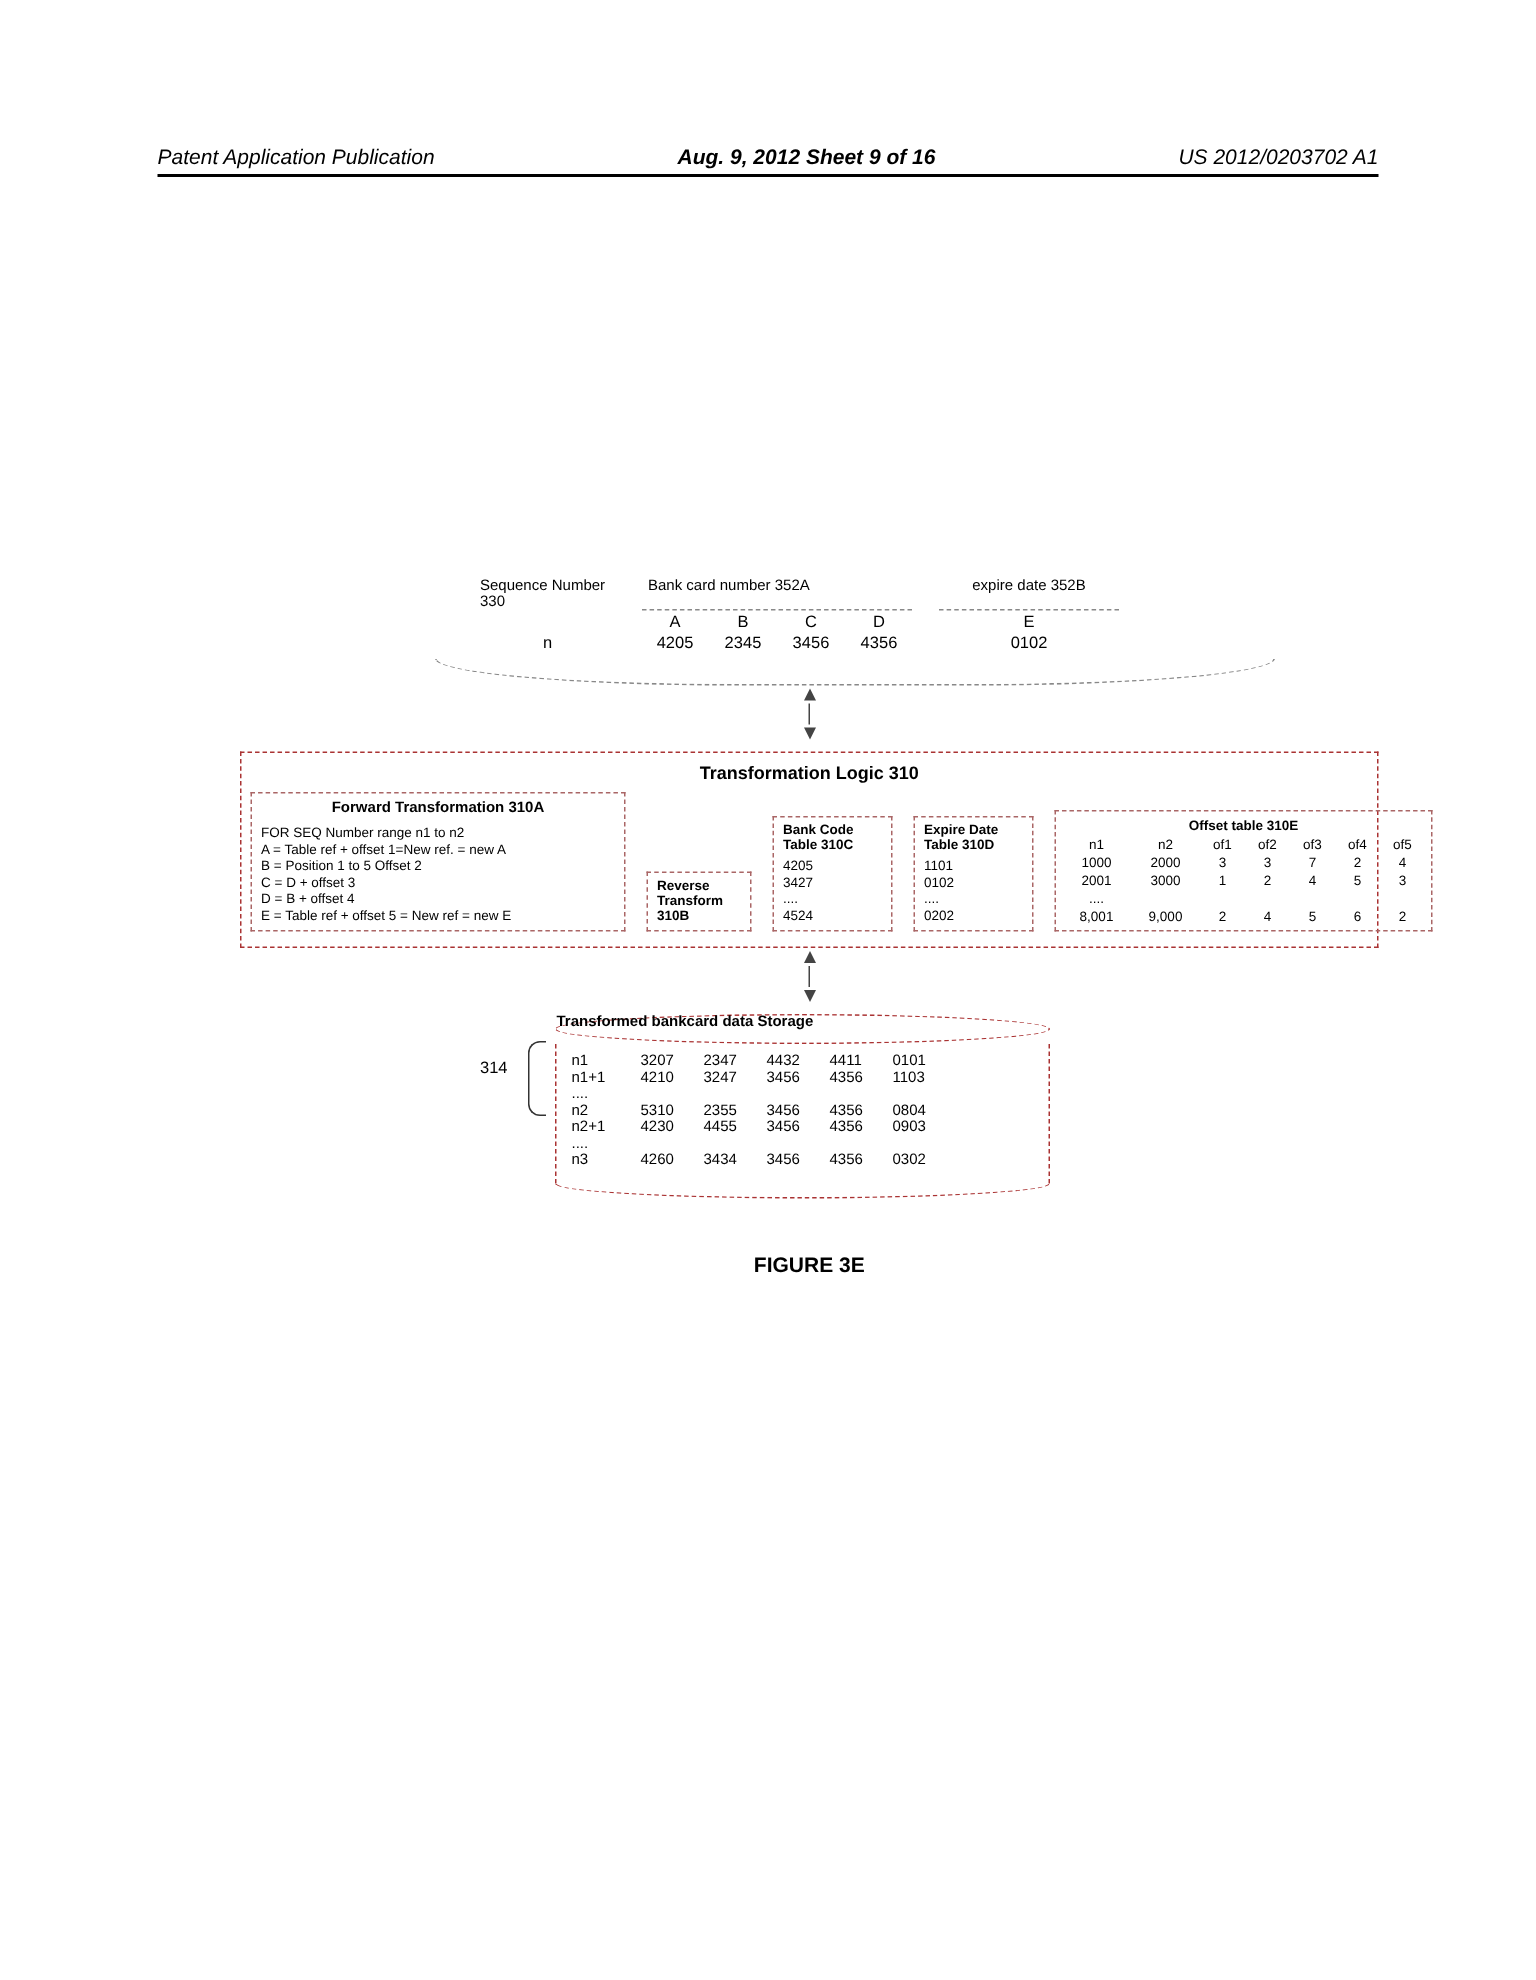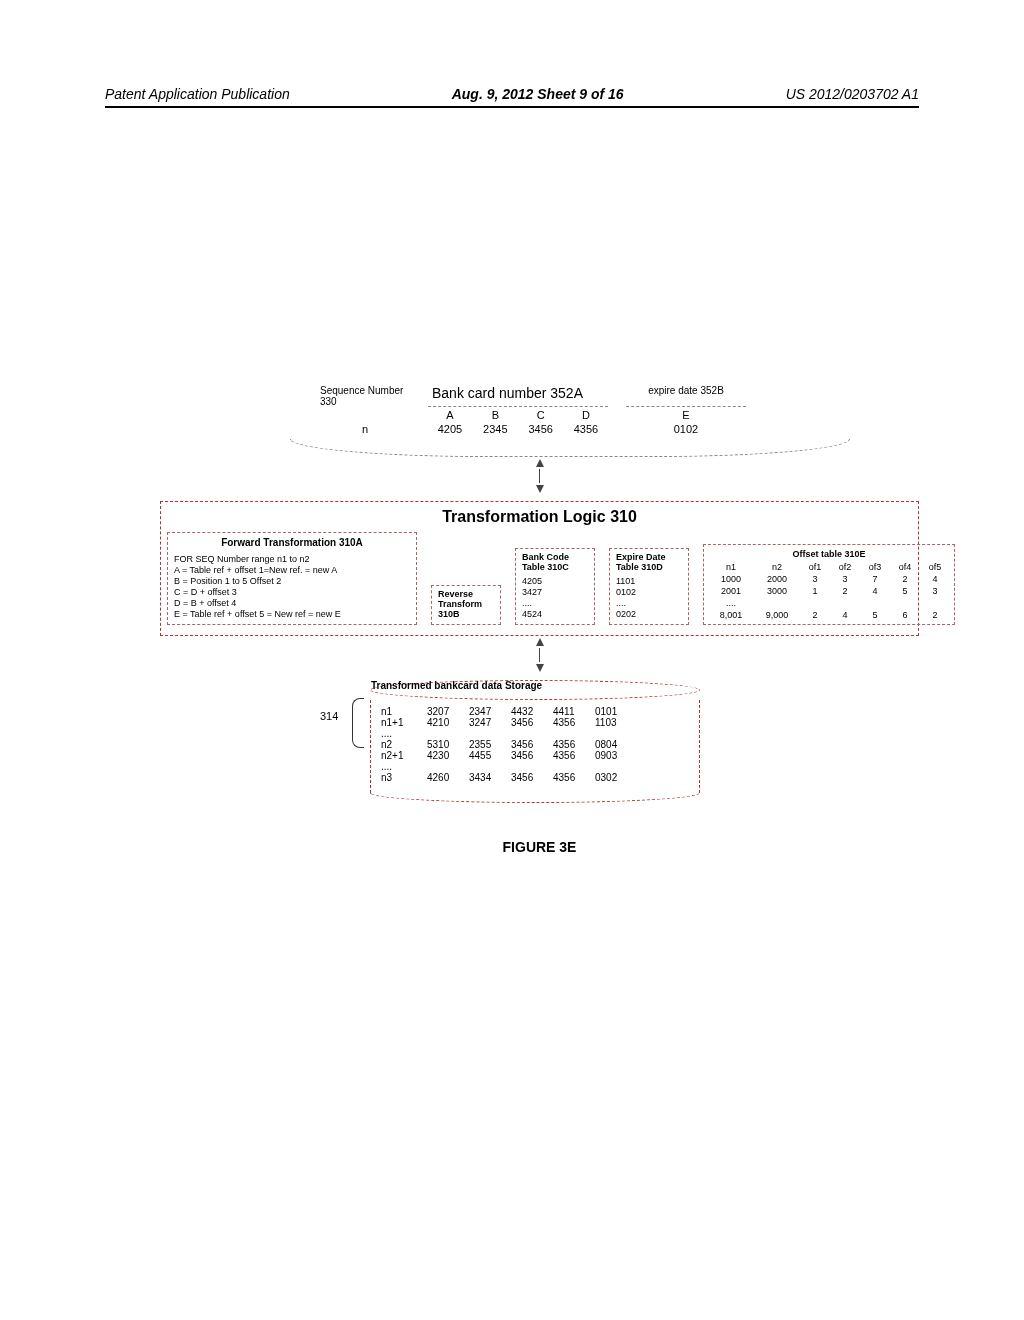--- a/index.html
+++ b/index.html
@@ -6,21 +6,21 @@
   body {
     width: 1024px;
     height: 1320px;
     background: white;
     font-family: Arial, Helvetica, sans-serif;
     color: #000;
     position: relative;
   }
   .header {
     position: absolute;
-    top: 86px;
+    top: 96px;
     left: 105px;
     right: 105px;
     display: flex;
     justify-content: space-between;
     font-size: 14px;
     font-style: italic;
     border-bottom: 2px solid #000;
     padding-bottom: 4px;
   }
   .header-center { font-weight: bold; }
@@ -43,21 +43,21 @@
     display: flex;
     gap: 18px;
   }
   .seq-label {
     width: 90px;
     font-size: 10px;
     text-align: left;
   }
   .bank-label {
     width: 180px;
-    font-size: 14px;
+    font-size: 10px;
     border-bottom: 1px dashed #888;
     text-align: left;
     padding-left: 4px;
   }
   .expire-label {
     width: 120px;
     font-size: 10px;
     border-bottom: 1px dashed #888;
     text-align: center;
   }
@@ -102,21 +102,21 @@
 
   
   .xform-box {
     border: 1px dashed #a33;
     margin-top: 6px;
     padding: 6px 6px 10px;
   }
   .xform-title {
     text-align: center;
     font-weight: bold;
-    font-size: 16px;
+    font-size: 12px;
     margin-bottom: 6px;
   }
   .xform-inner {
     display: flex;
     gap: 14px;
     align-items: flex-end;
     font-size: 9px;
   }
   .cell {
     border: 1px dashed #a66;

